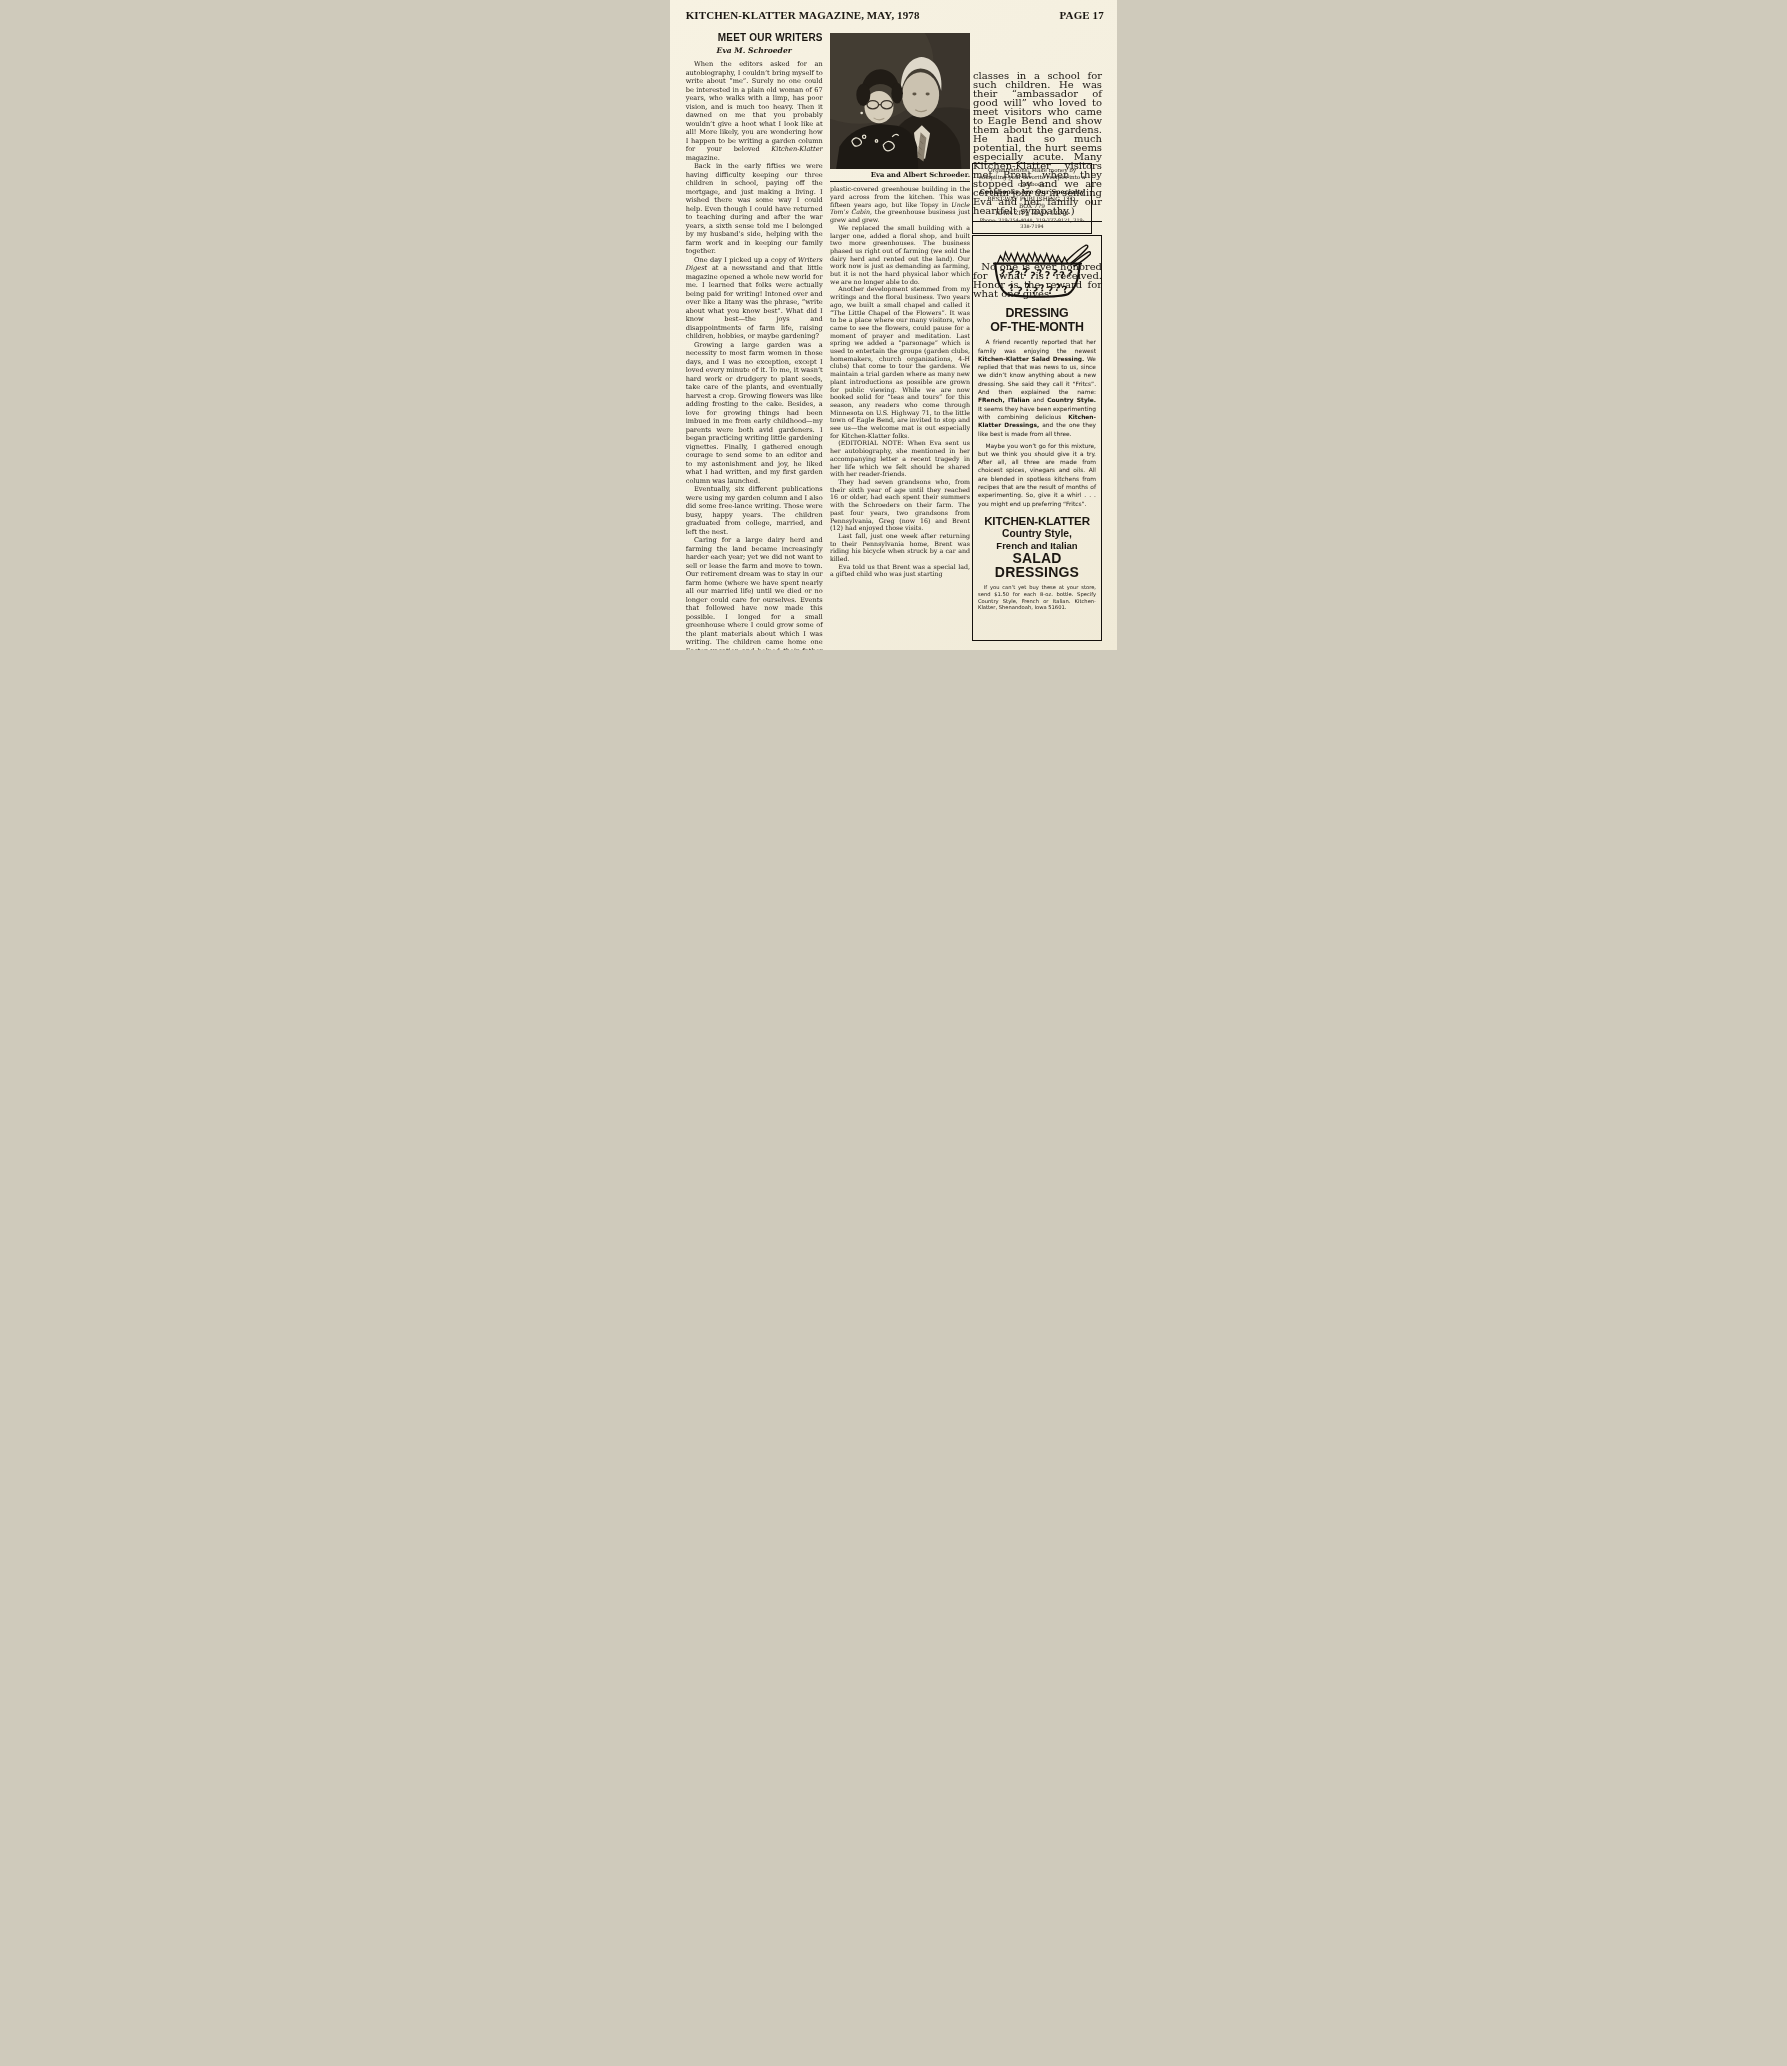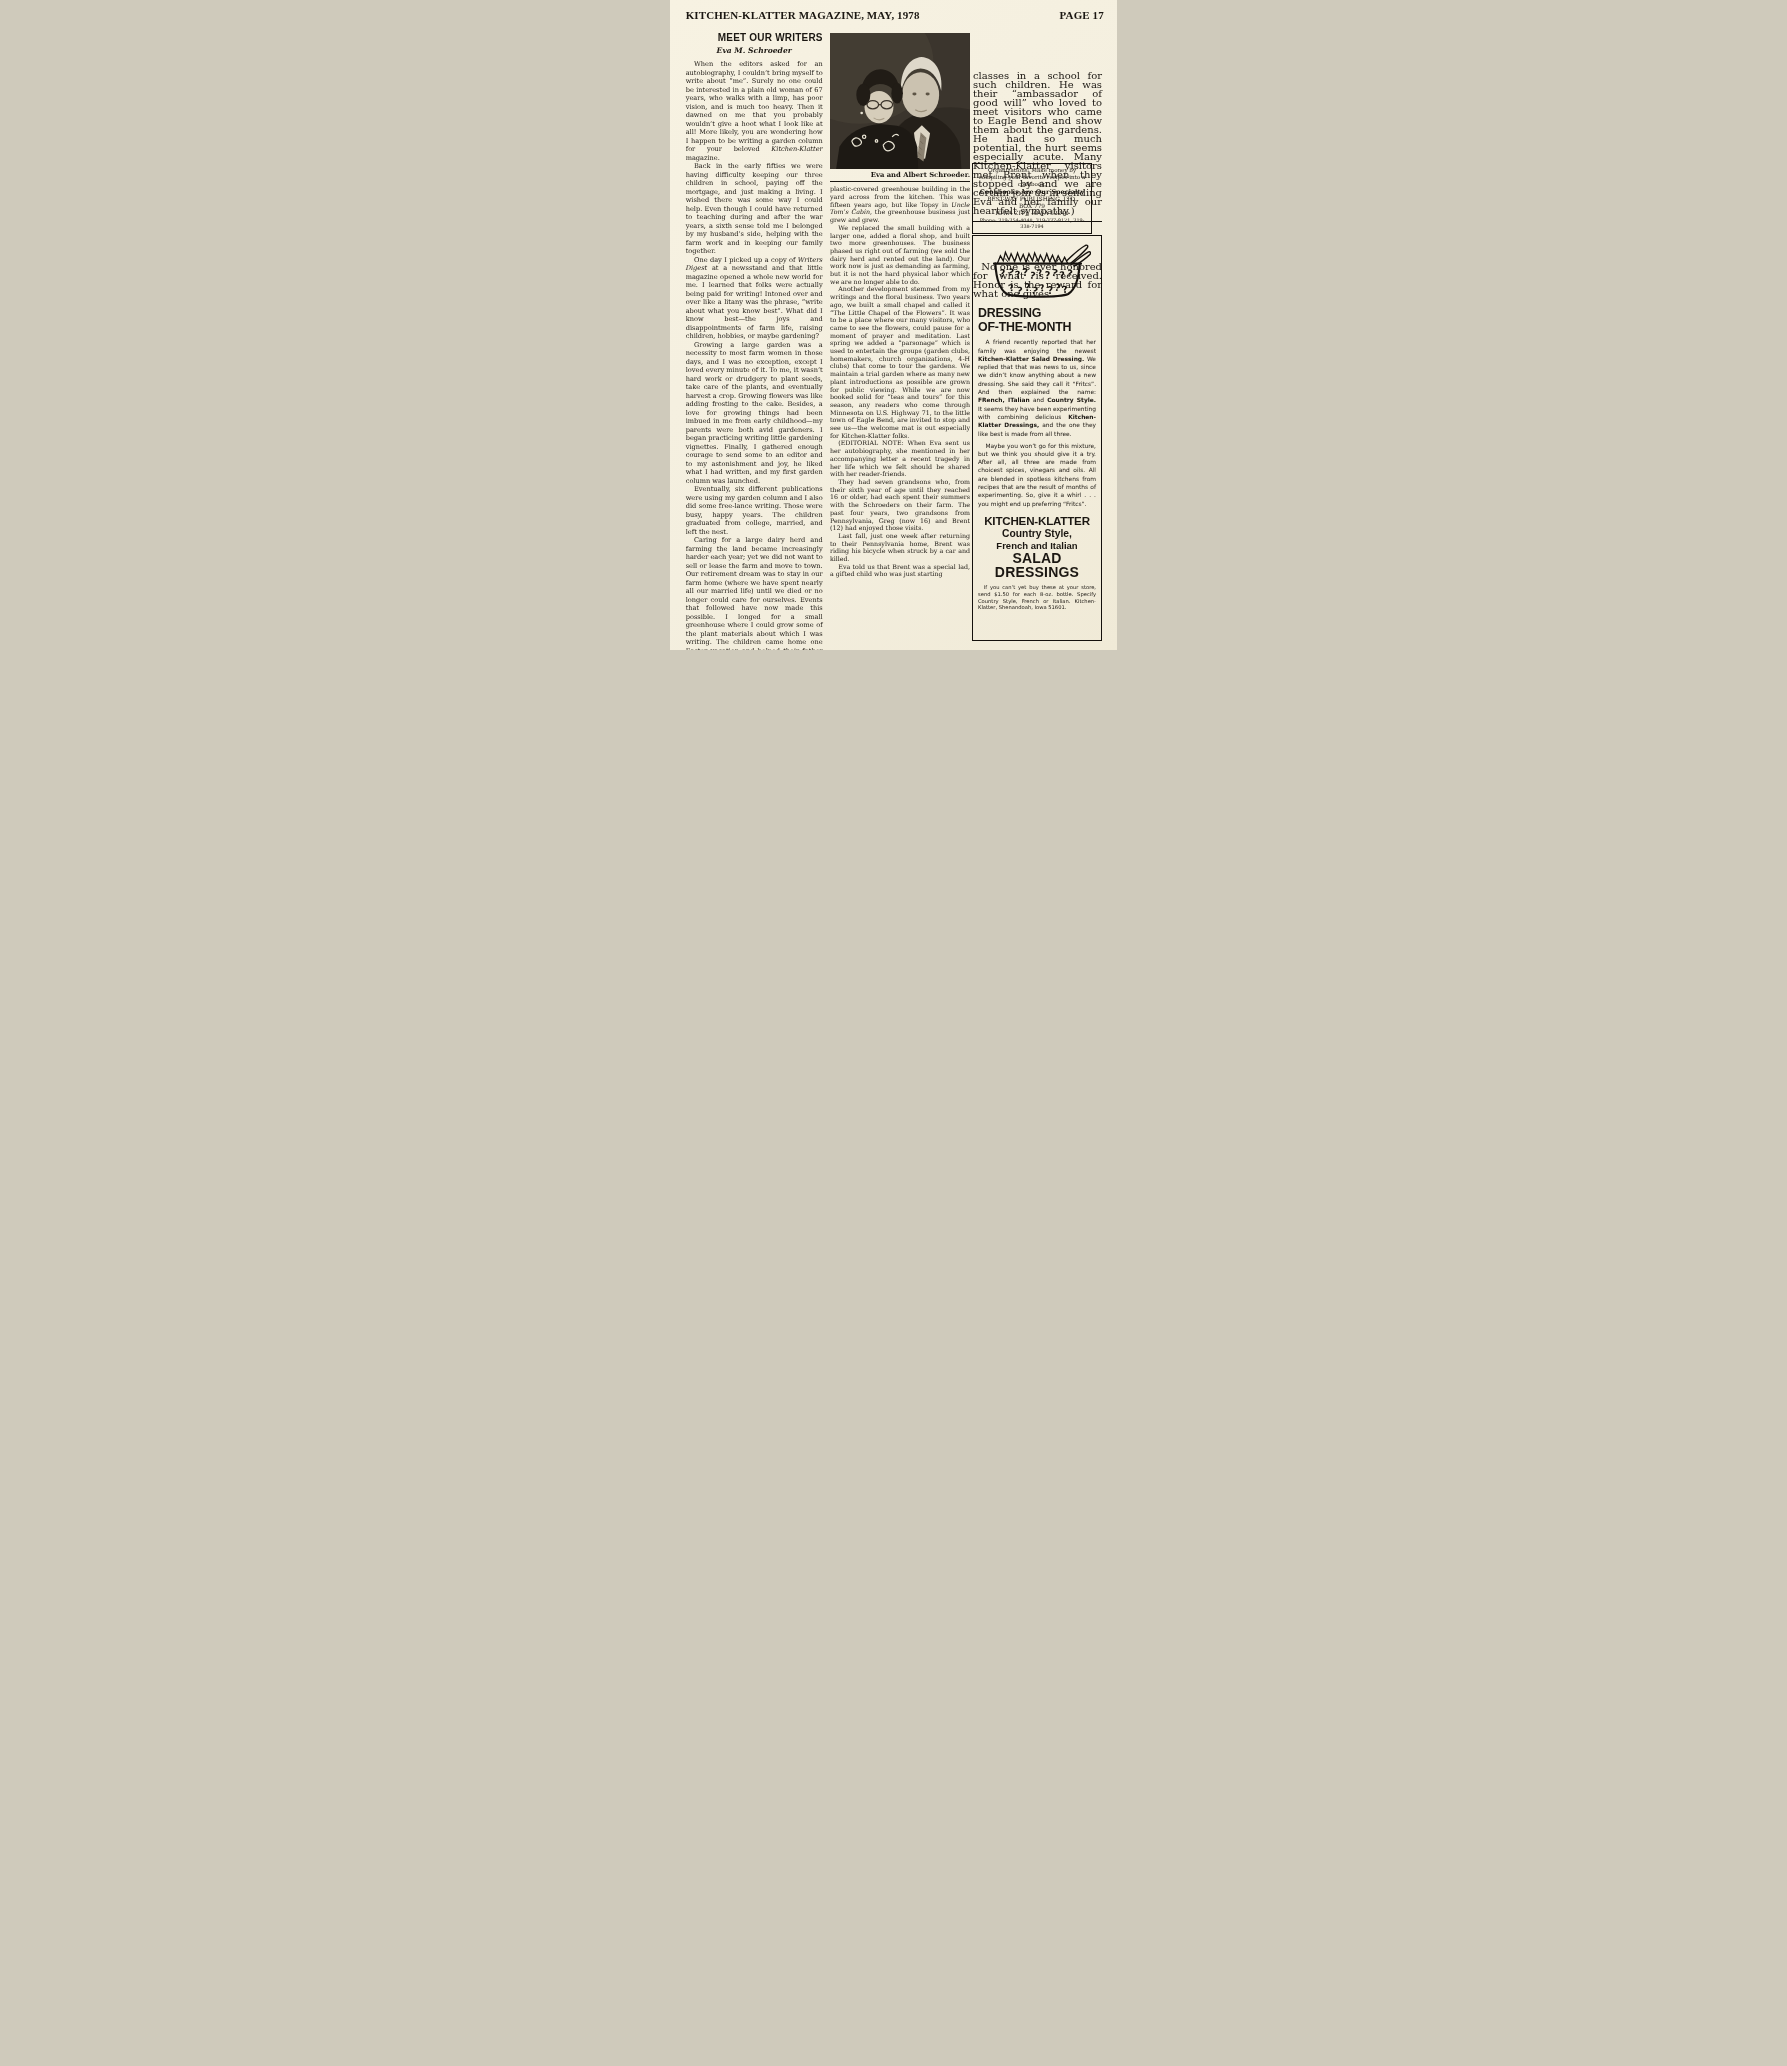--- a/index.html
+++ b/index.html
@@ -70,21 +70,21 @@
 
   .dressing {
     position: absolute; left: 302px; top: 235px; width: 130px; height: 406px;
     border: 1.7px solid #14100c;
     padding: 5px 5px 4.1px;
     overflow: hidden;
   }
   .bowl { display: block; margin: 1.7px auto 4.1px; }
   .ad-title {
     font-family: "Liberation Sans", sans-serif; font-weight: bold;
-    text-align: left; font-size: 12.4px; line-height: 13.6px; letter-spacing: -0.2px;
+    text-align: center; font-size: 12.4px; line-height: 13.6px; letter-spacing: -0.2px;
   }
   .ad-body {
     font-family: "DejaVu Sans", sans-serif;
     font-size: 5.9px; line-height: 8.3px;
     text-align: justify; text-indent: 7.4px; margin: 3.7px 0 0;
   }
   .brand { margin-top: 5.8px; text-align: center; font-family: "Liberation Sans", sans-serif; font-weight: bold; }
   .brand .b1 { font-size: 11.6px;   line-height: 13.6px; letter-spacing: -0.2px; }
   .brand .b2 { font-size: 10.3px;   line-height: 13px; }
   .brand .b3 { font-size: 9.5px;   line-height: 12px; }

